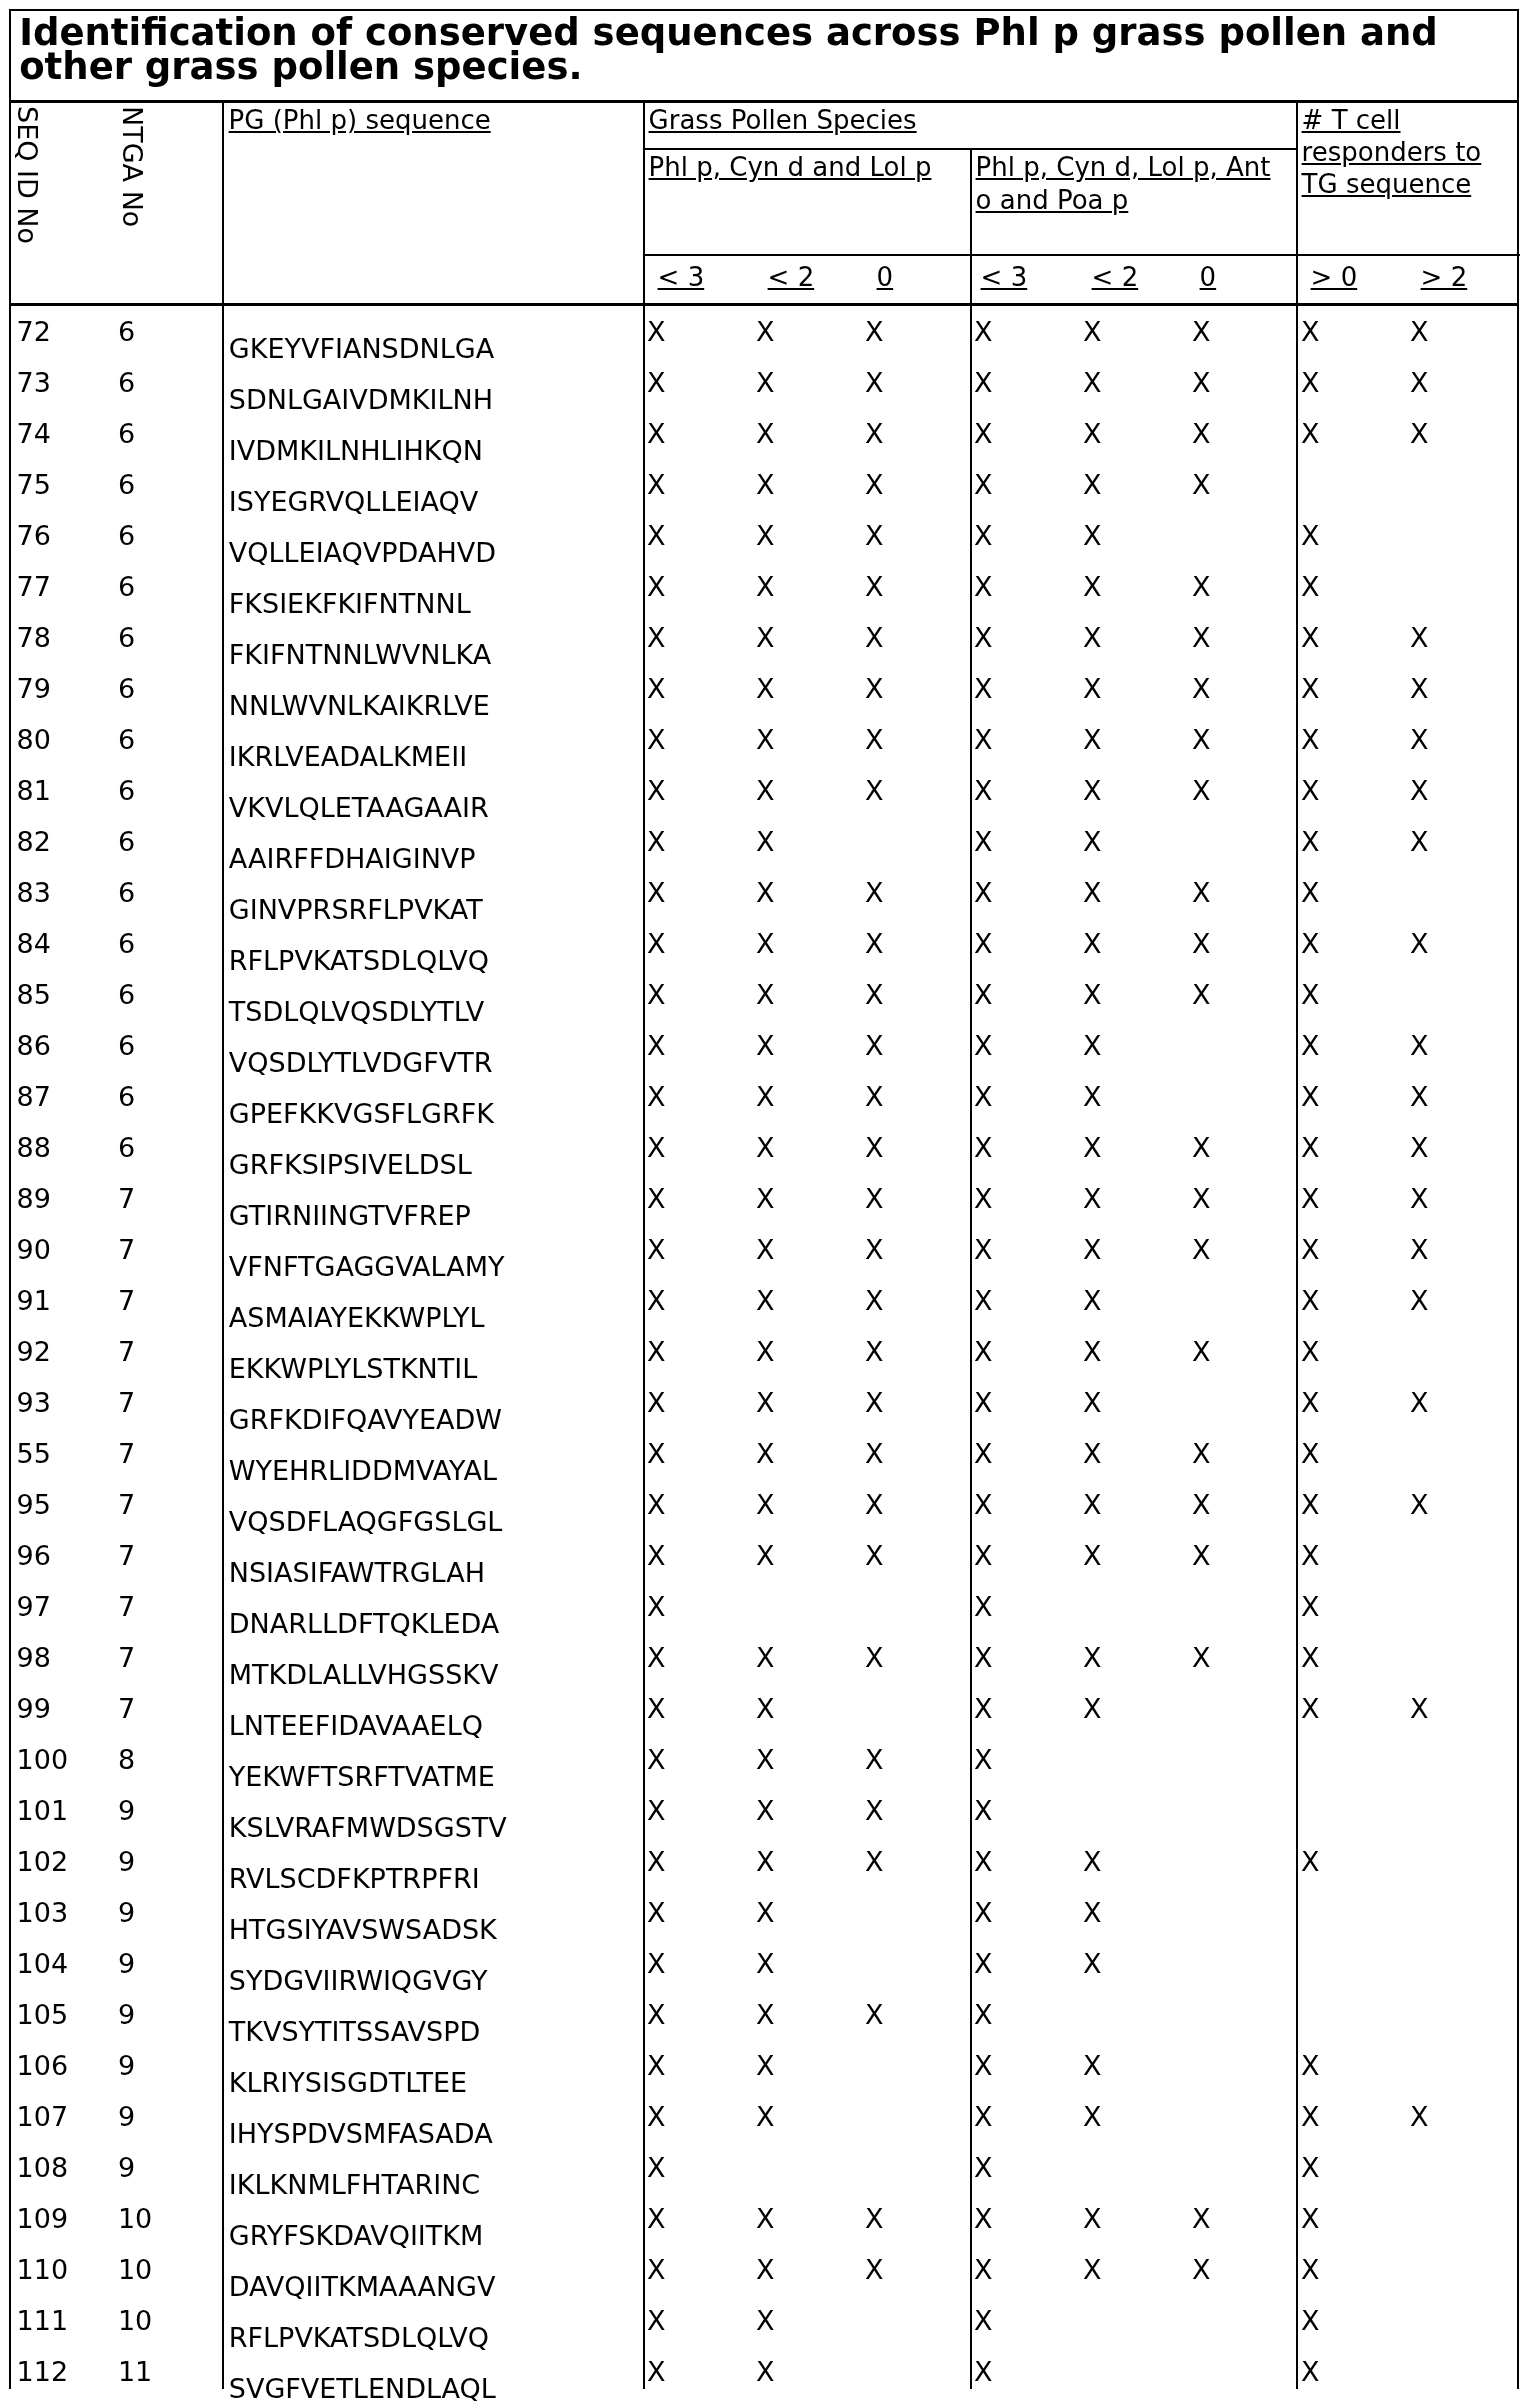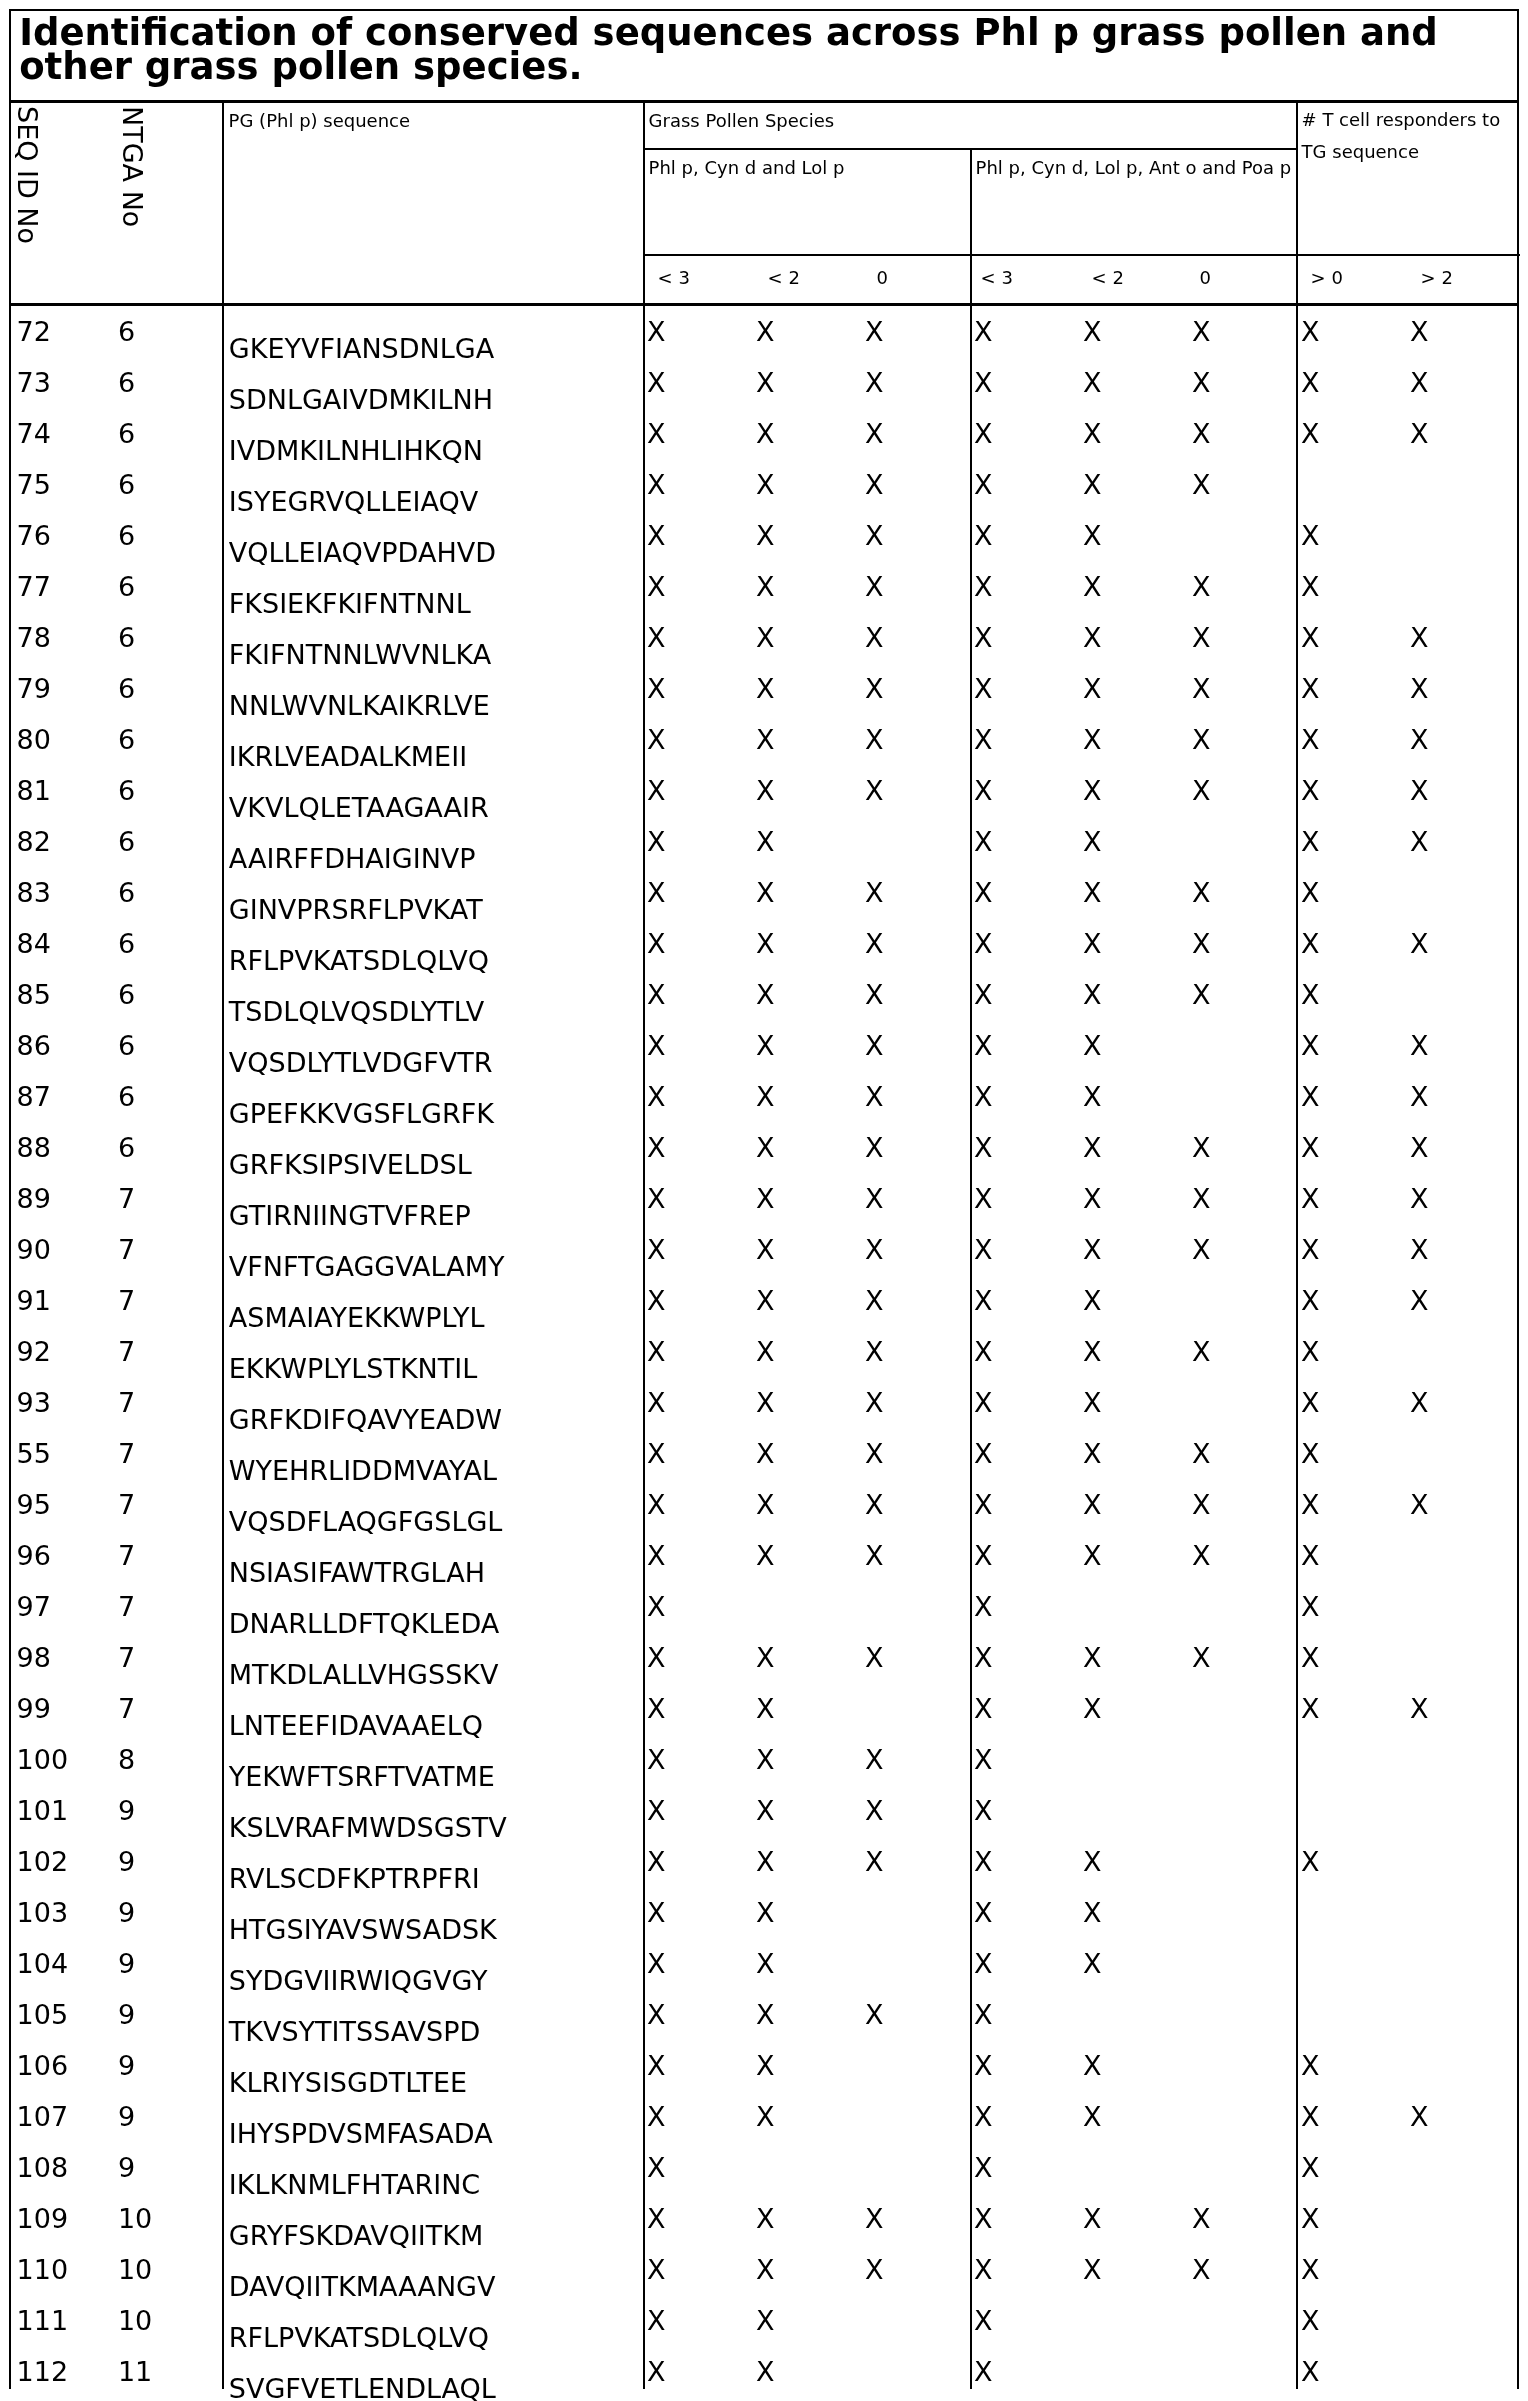--- a/index.html
+++ b/index.html
@@ -10,21 +10,21 @@
     .tbl {
       position: absolute; left: 8.6px; top: 8.6px; width: 1510px;
       border-left: 2.6px solid #000; border-right: 2.6px solid #000; border-top: 2.6px solid #000;
       box-sizing: border-box;
     }
     .title-row { display: flex; height: 92px; border-bottom: 3.4px solid #000; box-sizing: border-box; }
     .title-label { width: 213px; border-right: 2.6px solid #000; font-weight: bold; font-size: 27.5px; padding: 5.2px 8.6px; box-sizing: border-box; }
     .title-text { flex: 1; font-weight: bold; font-size: 37px; line-height: 34px; padding: 5.2px 8.6px; box-sizing: border-box; }
 
     .head { position: relative; height: 203px; border-bottom: 3.4px solid #000; box-sizing: border-box; }
-    .hcell { position: absolute; box-sizing: border-box; font-size: 18px; line-height: 33px; }
+    .hcell { position: absolute; box-sizing: border-box; font-size: 26px; line-height: 33px; text-decoration: underline; }
     .vtext { position: absolute; writing-mode: vertical-rl; font-size: 27px; top: 3.4px; }
     .vline { position: absolute; top: 0; bottom: 0; width: 2.6px; background: #000; }
     .hline { position: absolute; height: 2.6px; background: #000; }
 
     .body { position: relative; }
     .row { display: flex; height: 51px; align-items: center; font-size: 27px; }
     .c-seqid { width: 103px; padding-left: 6px; box-sizing: border-box; }
     .c-ntga { width: 110px; padding-left: 4.3px; box-sizing: border-box; }
     .c-seq { width: 420px; padding-left: 5.2px; box-sizing: border-box; letter-spacing: 0px; margin-top: 35px; }
     .c-x { box-sizing: border-box; padding-left: 3.4px; }

